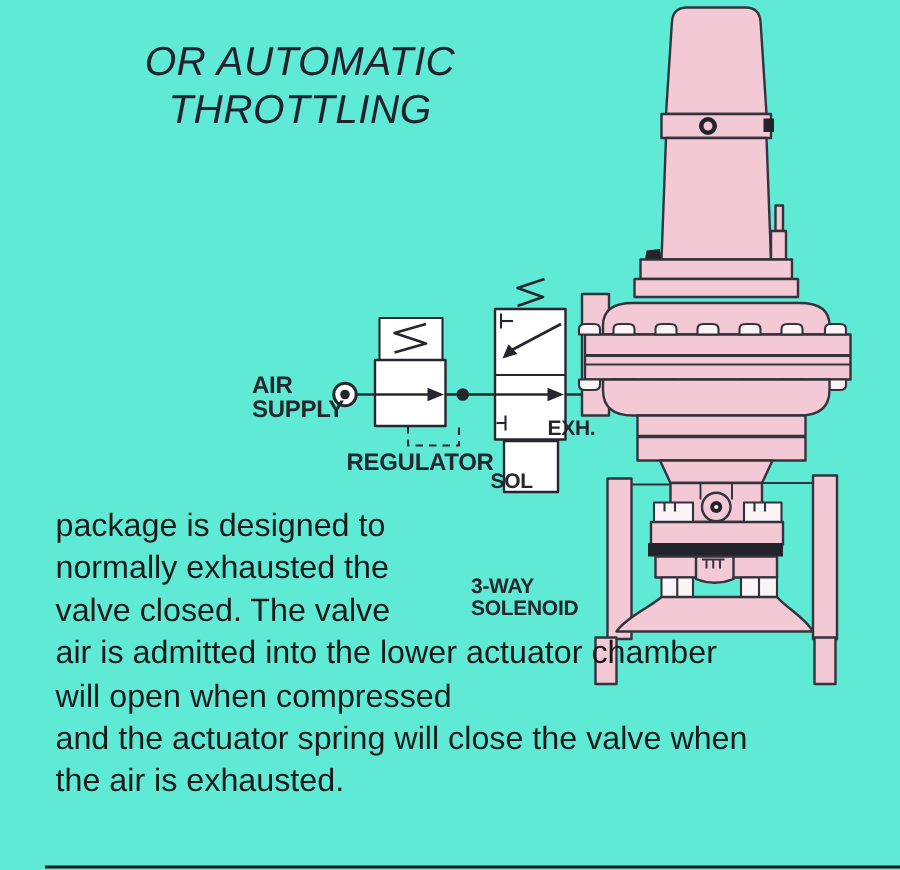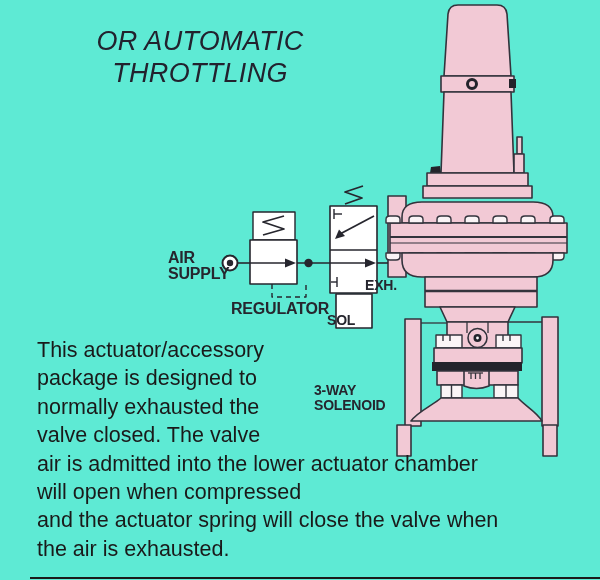--- a/index.html
+++ b/index.html
@@ -183,21 +183,20 @@
   </div>
   <div class="sch-label" style="left:231px;top:301px;">REGULATOR</div>
   <div class="sch-label small" style="left:341px;top:278px;margin-left:24px;">EXH.</div>
   <div class="sch-label small" style="left:327px;top:313px;">SOL</div>
   <div class="sch-label small" style="left:314px;top:340px;margin-top:43px;">
     <div>3-WAY</div>
     <div>SOLENOID</div>
   </div>
 
   <div class="body-text">
-    <div>This actuator/accessory</div>
     <div>package is designed to</div>
     <div>normally exhausted the</div>
     <div>valve closed. The valve</div>
     <div>air is admitted into the lower actuator chamber</div>
     <div>will open when compressed</div>
     <div>and the actuator spring will close the valve when</div>
     <div>the air is exhausted.</div>
   </div>
 
   <div class="bottom-rule"></div>

